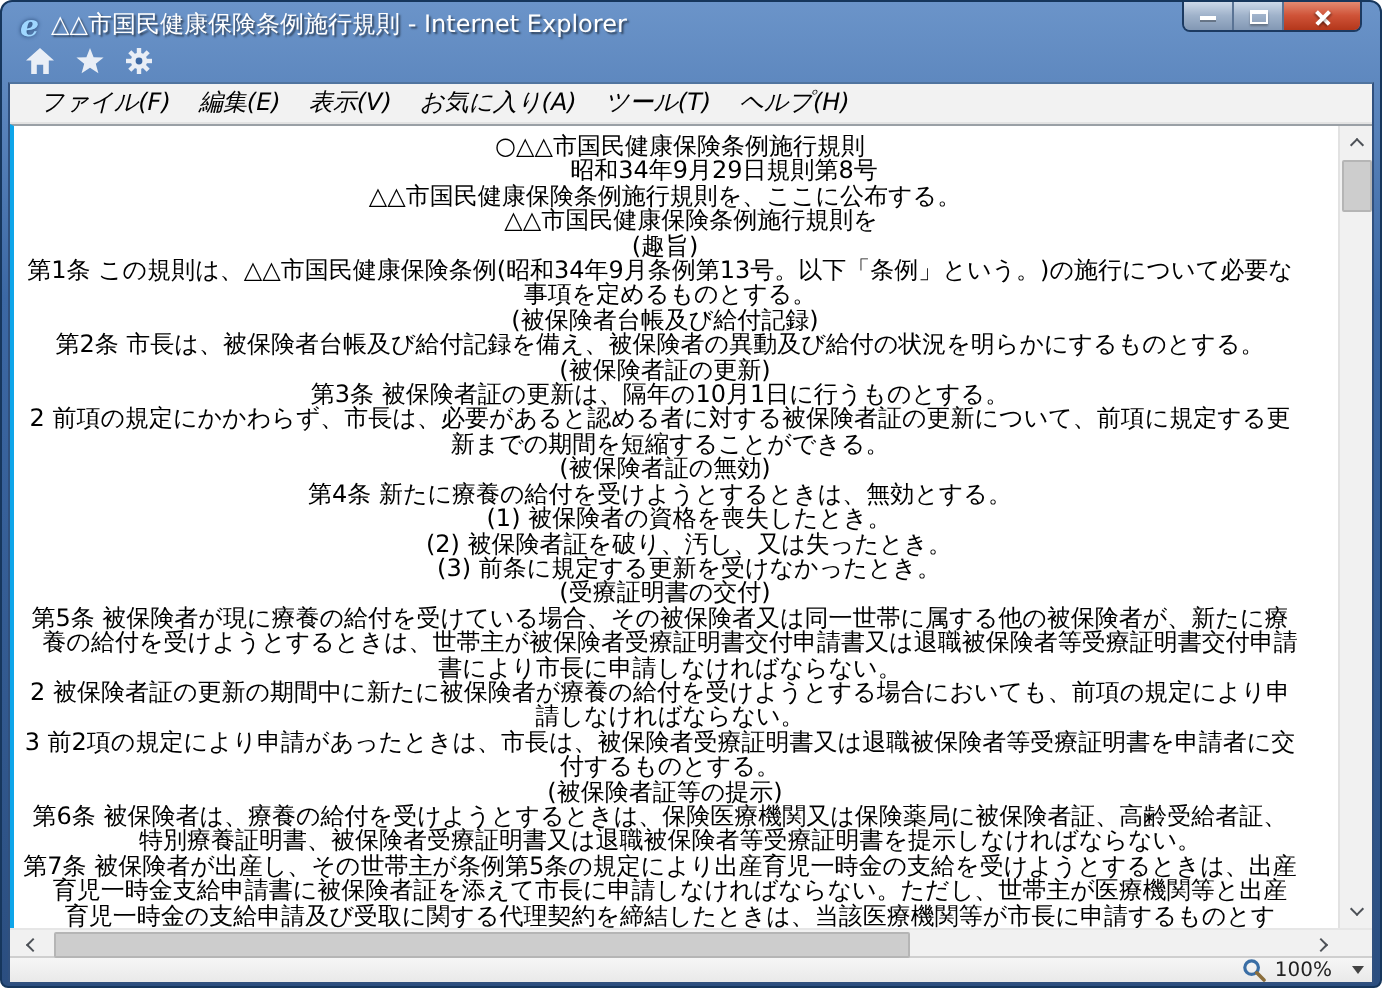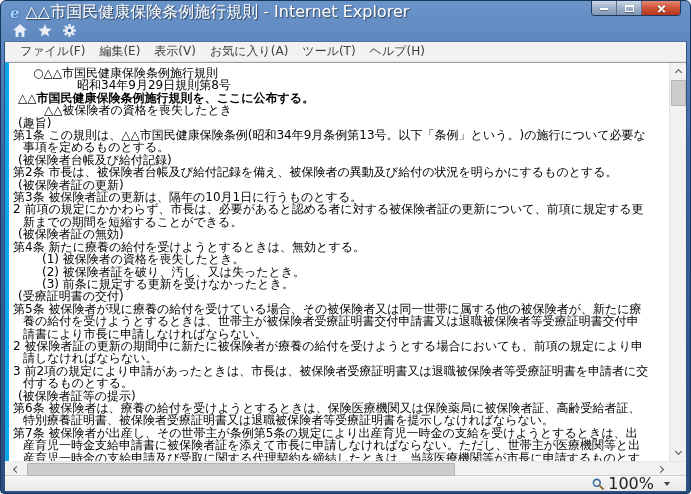--- a/index.html
+++ b/index.html
@@ -9,49 +9,49 @@
   .window{
     position:relative;width:691px;height:494px;
     border:1px solid #16365c;border-radius:6px 6px 4px 4px;overflow:hidden;
     background:linear-gradient(180deg,#6b94c9 0%,#3c68a4 30%,#2b4e80 100%);
     padding:0 3px 3px 3px;
   }
 
   
   .titlebar{height:21px;display:flex;align-items:center;padding:2px 2px 0 6px;position:relative;}
   .ie-logo{font:italic bold 15px/14px "DejaVu Serif",serif;color:#9fd7ff;text-shadow:0 0 2px #1c3c68;margin-right:6px;}
-  .title-text{color:#fff;font-size:16px;text-shadow:1px 1px 1px rgba(0,0,0,.55);white-space:nowrap;}
+  .title-text{color:#fff;font-size:12px;text-shadow:1px 1px 1px rgba(0,0,0,.55);white-space:nowrap;}
   .win-controls{position:absolute;top:0;right:6px;display:flex;border:1px solid #1c3a61;border-top:0;border-radius:0 0 4px 4px;overflow:hidden;height:15px;}
   .win-btn{width:25px;height:15px;display:flex;align-items:center;justify-content:center;
     background:linear-gradient(180deg,#cdd9e9 0%,#9fb2ca 45%,#7e94b1 100%);border-right:1px solid #5a7394;cursor:default;}
   .win-btn:last-child{border-right:0;}
   .win-btn.close{background:linear-gradient(180deg,#e38a71 0%,#cf5338 45%,#b03317 100%);width:38px;}
   .g-min{width:8px;height:2px;background:#fff;box-shadow:0 1px 0 rgba(0,0,0,.3);}
   .g-max{width:9px;height:7px;border:1px solid #fff;border-top:2px solid #fff;box-shadow:0 1px 1px rgba(0,0,0,.3);}
   .g-close{position:relative;width:9px;height:9px;}
   .g-close::before,.g-close::after{content:"";position:absolute;left:0;top:4px;width:9px;height:1.8px;background:#fff;box-shadow:0 1px 1px rgba(0,0,0,.3);}
   .g-close::before{transform:rotate(45deg);}
   .g-close::after{transform:rotate(-45deg);}
 
   
   .commandbar{height:19px;display:flex;align-items:center;gap:10px;padding:0 0 2px 8px;}
   .cmd-icon{display:flex;align-items:center;justify-content:center;width:15px;height:15px;cursor:default;}
 
   
   .client{background:#f1f1f1;height:451px;border:1px solid #30507e;border-top:1px solid #50749f;display:flex;flex-direction:column;}
-  .menubar{height:20px;background:#f2f2f2;border-bottom:1px solid #e3e3e3;display:flex;align-items:center;padding-left:8px;font-size:12px;color:#404040;}
+  .menubar{height:20px;background:#f2f2f2;border-bottom:1px solid #e3e3e3;display:flex;align-items:center;padding-left:8px;font-size:12px;color:#000000;font-style:italic;}
   .menu-item{padding:2px 7px;white-space:nowrap;cursor:default;}
 
-  .viewport{position:relative;height:449px;background:#fff;border-left:4px solid #0ea5e9;border-top:1px solid #9aa0a6;overflow:hidden;}
+  .viewport{position:relative;height:449px;background:#fff;border-left:2px solid #0ea5e9;border-top:1px solid #9aa0a6;overflow:hidden;text-align:center;}
   .doc{position:absolute;left:0;top:0;right:17px;bottom:0;padding:4px 20px 0 4px;overflow:hidden;
        font-size:12px;line-height:12.4px;color:#000;}
   .ln{margin:0;}
   .t-doc-title{margin-left:20px;}
   .t-doc-date{margin-left:64px;}
-  .t-pub{margin-left:5px;font-weight:bold;}
+  .t-pub{margin-left:5px;}
   .t-sub{margin-left:31px;}
   .t-head{margin-left:5px;}
   .t-art,.t-num{padding-left:10px;text-indent:-10px;}
   .t-item{margin-left:29px;}
 
   
   .vscroll{position:absolute;top:0;right:0;width:17px;height:100%;background:#f1f1f1;border-left:1px solid #e2e2e2;}
   .sb-btn{position:absolute;left:0;width:17px;height:16px;display:flex;align-items:center;justify-content:center;}
   .vscroll .up{top:0;} .vscroll .down{bottom:0;}
   .v-thumb{position:absolute;left:1px;top:17px;width:15px;height:26px;background:#cdcdcd;border:1px solid #b5b5b5;border-radius:1px;}
@@ -60,21 +60,21 @@
   .hscroll .right{left:648px;top:0;}
   .h-thumb{position:absolute;left:22px;top:1px;width:428px;height:13px;background:#cdcdcd;border:1px solid #b5b5b5;border-radius:1px;}
   .chev{display:inline-block;width:5px;height:5px;border-right:1.6px solid #4d5157;border-bottom:1.6px solid #4d5157;}
   .chev.up{transform:rotate(225deg);margin-top:3px;}
   .chev.down{transform:rotate(45deg);margin-bottom:3px;}
   .chev.left{transform:rotate(135deg);margin-left:2px;}
   .chev.right{transform:rotate(-45deg);margin-right:2px;}
 
   
   .statusbar{height:16px;background:linear-gradient(180deg,#f6f6f6,#e9e9e9);border-top:1px solid #cfcfcf;
-    display:flex;align-items:center;justify-content:flex-end;padding-right:12px;font-size:16px;color:#222;flex:1;}
+    display:flex;align-items:center;justify-content:flex-end;font-size:10px;color:#222;flex:1;}
   .zoom-ctl{display:flex;align-items:center;gap:4px;cursor:default;padding:0 4px;}
   .caret-down{width:0;height:0;border-left:3.5px solid transparent;border-right:3.5px solid transparent;border-top:4px solid #444;margin-left:6px;}
 </style>
 </head>
 <body>
 
 <div class="window">
 
   <div class="titlebar">
     <span class="ie-logo">e</span>
@@ -126,21 +126,21 @@
       <span class="menu-item">お気に入り(A)</span>
       <span class="menu-item">ツール(T)</span>
       <span class="menu-item">ヘルプ(H)</span>
     </div>
 
     <div class="viewport">
       <div class="doc">
         <p class="ln t-doc-title">○△△市国民健康保険条例施行規則</p>
         <p class="ln t-doc-date">昭和34年9月29日規則第8号</p>
         <p class="ln t-pub">△△市国民健康保険条例施行規則を、ここに公布する。</p>
-        <p class="ln t-sub">△△被保険者の資格を喪失したとき</p>
+        <p class="ln t-sub">△△市国民健康保険条例施行規則を</p>
         <p class="ln t-head">(趣旨)</p>
         <p class="ln t-art">第1条 この規則は、△△市国民健康保険条例(昭和34年9月条例第13号。以下「条例」という。)の施行について必要な事項を定めるものとする。</p>
         <p class="ln t-head">(被保険者台帳及び給付記録)</p>
         <p class="ln t-art">第2条 市長は、被保険者台帳及び給付記録を備え、被保険者の異動及び給付の状況を明らかにするものとする。</p>
         <p class="ln t-head">(被保険者証の更新)</p>
         <p class="ln t-art">第3条 被保険者証の更新は、隔年の10月1日に行うものとする。</p>
         <p class="ln t-num">2 前項の規定にかかわらず、市長は、必要があると認める者に対する被保険者証の更新について、前項に規定する更新までの期間を短縮することができる。</p>
         <p class="ln t-head">(被保険者証の無効)</p>
         <p class="ln t-art">第4条 新たに療養の給付を受けようとするときは、無効とする。</p>
         <p class="ln t-item">(1) 被保険者の資格を喪失したとき。</p>

